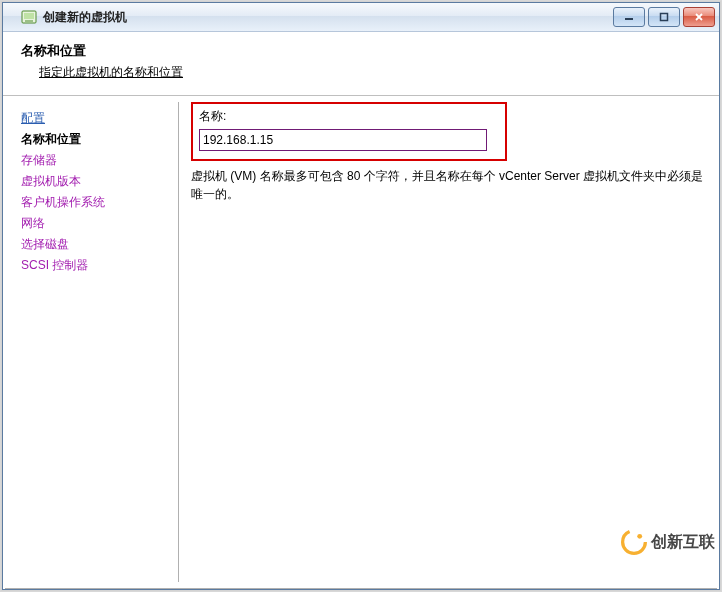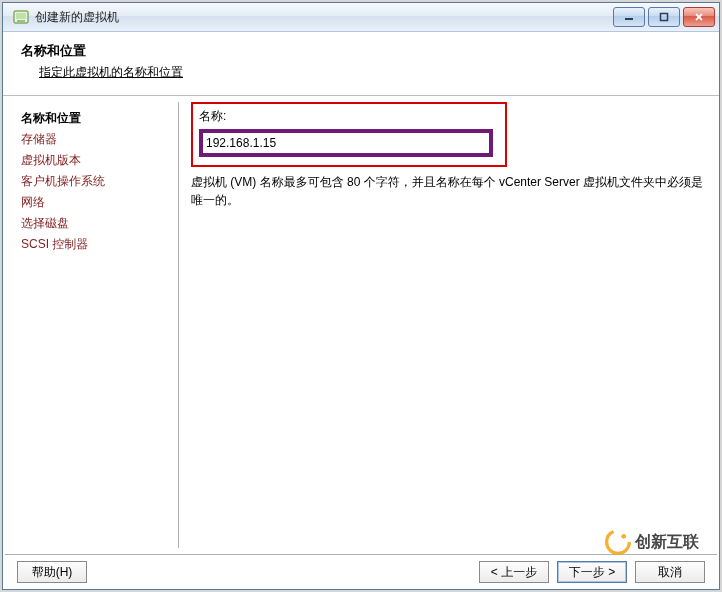--- a/index.html
+++ b/index.html
@@ -20,22 +20,23 @@
     position: relative;
     box-shadow: 0 0 0 1px rgba(0,0,0,.02);
   }
   
   .titlebar {
     height: 28px;
     background: linear-gradient(#f6f9fc, #e4ecf6 45%, #d4e0ee 46%, #e9f1fa);
     border-bottom: 1px solid #b6c6da;
     display: flex;
     align-items: center;
-    padding: 0 4px 0 10px;
+    padding: 0 4px 0 18px;
     gap: 6px;
+    font-weight: bold;
   }
   .titlebar .icon {
     width: 16px; height: 16px;
     display: inline-flex; align-items:center; justify-content:center;
   }
   .titlebar .title-text {
     flex: 1;
     color: #222;
     font-size: 12px;
   }
@@ -80,21 +81,21 @@
     width: 170px;
     border-right: 1px solid #b0b0b0;
     padding: 6px 0 6px 12px;
     margin: 6px 0 6px 6px;
     box-sizing:border-box;
     background:#fff;
   }
   .sidebar li {
     list-style:none;
     padding: 2px 0;
-    color:#7f1d1d;
+    color:#a21caf;
     cursor:default;
   }
   .sidebar li.link { color:#2a5db0; text-decoration: underline; cursor:pointer; }
   .sidebar li.current { color:#000; font-weight:bold; text-decoration:none; cursor:default;}
   .sidebar ul { margin:0; padding:0; }
   .main {
     flex:1;
     padding: 6px 14px 6px 12px;
     position:relative;
   }
@@ -106,21 +107,21 @@
   }
   .label-name {
     display:block;
     margin-bottom:4px;
     color:#000;
   }
   .name-input {
     width: 520px;
     max-width: 100%;
     height: 18px;
-    border: 4px solid #701a75;
+    border: 1px solid #701a75;
     font-size:12px;
     padding: 1px 3px;
     font-family: inherit;
     box-sizing: content-box;
   }
   .emph-border .name-input { width: 280px; }
   .desc { color:#000; line-height:1.5; margin-top:6px; }
   
   .footer-sep {
     height:1px; background:#b0b0b0;
@@ -144,21 +145,21 @@
     padding: 0 10px;
     cursor:pointer;
   }
   .btn.default {
     border: 1px solid #5a7aa0;
     box-shadow: inset 0 0 0 1px #a8c6e6;
   }
   
   .watermark {
     position:absolute;
-    right: 20px;
+    right: 4px;
     bottom: 34px;
     display:flex;
     align-items:center;
     gap:4px;
     color:#333;
     font-weight:bold;
     font-size:16px;
     opacity:.9;
     pointer-events:none;
   }
@@ -198,47 +199,41 @@
   </div>
 
   <div class="header">
     <div class="header-title">名称和位置</div>
     <div class="header-sub">指定此虚拟机的名称和位置</div>
   </div>
 
   <div class="body">
     <nav class="sidebar">
       <ul>
+        <li class="link">配置</li>
         <li class="current">名称和位置</li>
         <li>存储器</li>
         <li>虚拟机版本</li>
         <li>客户机操作系统</li>
         <li>网络</li>
         <li>选择磁盘</li>
         <li>SCSI 控制器</li>
       </ul>
     </nav>
 
     <section class="main">
       <div class="emph-border">
         <label class="label-name">名称:</label>
         <input class="name-input" type="text" value="192.168.1.15" style="">
       </div>
       <p class="desc">虚拟机 (VM) 名称最多可包含 80 个字符，并且名称在每个 vCenter Server 虚拟机文件夹中必须是唯一的。</p>
     </section>
   </div>
 
   <div class="footer-sep"></div>
-  <div class="footer">
-    <button class="btn">帮助(H)</button>
-    <span class="spacer"></span>
-    <button class="btn">&lt; 上一步</button>
-    <button class="btn default">下一步 &gt;</button>
-    <button class="btn">取消</button>
-  </div>
 
   <div class="watermark">
     <svg viewBox="0 0 32 32">
       <circle cx="16" cy="16" r="14" fill="none" stroke="#f7a81b" stroke-width="4" stroke-dasharray="60 30"></circle>
       <circle cx="23" cy="9" r="3" fill="#f7a81b"></circle>
     </svg>
     <span>创新互联</span>
   </div>
 
 </div>

